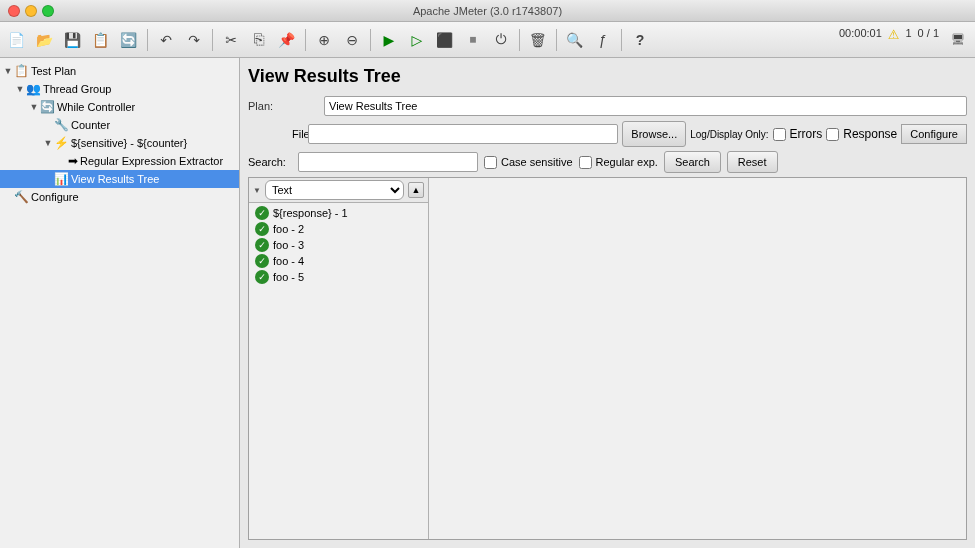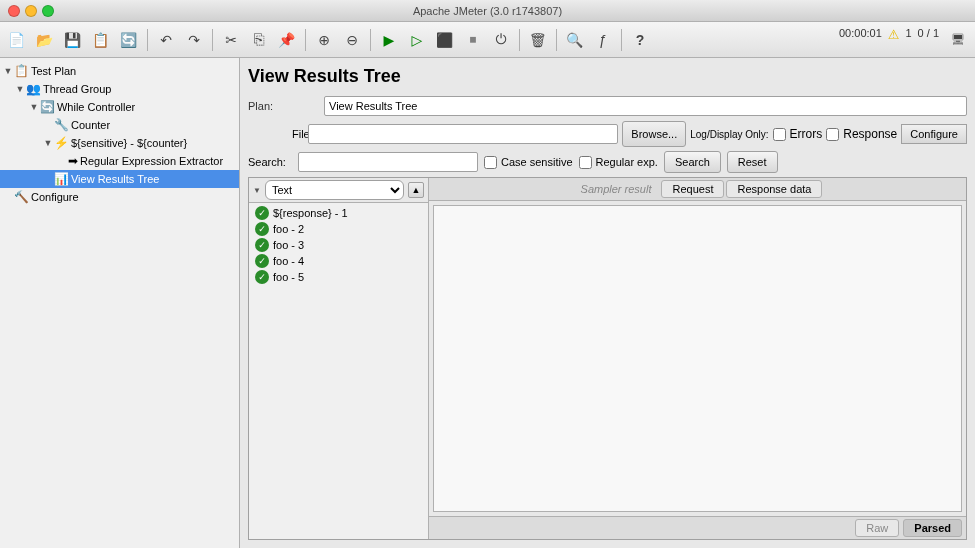--- a/index.html
+++ b/index.html
@@ -602,30 +602,18 @@
               <div class="result-icon green">✓</div>
               <span>foo - 4</span>
             </div>
             <div class="result-item">
               <div class="result-icon green">✓</div>
               <span>foo - 5</span>
             </div>
           </div>
         </div>
 
-        <div class="results-right">
-          <div class="results-tabs">
-            <span class="sampler-label">Sampler result</span>
-            <button class="result-tab">Request</button>
-            <button class="result-tab">Response data</button>
-          </div>
-          <div class="result-display"></div>
-          <div class="result-bottom-tabs">
-            <button class="result-bottom-tab">Raw</button>
-            <button class="result-bottom-tab active">Parsed</button>
-          </div>
-        </div>
       </div>
 
 
     </div>
   </div>
 </div>
 
 </body></html>

